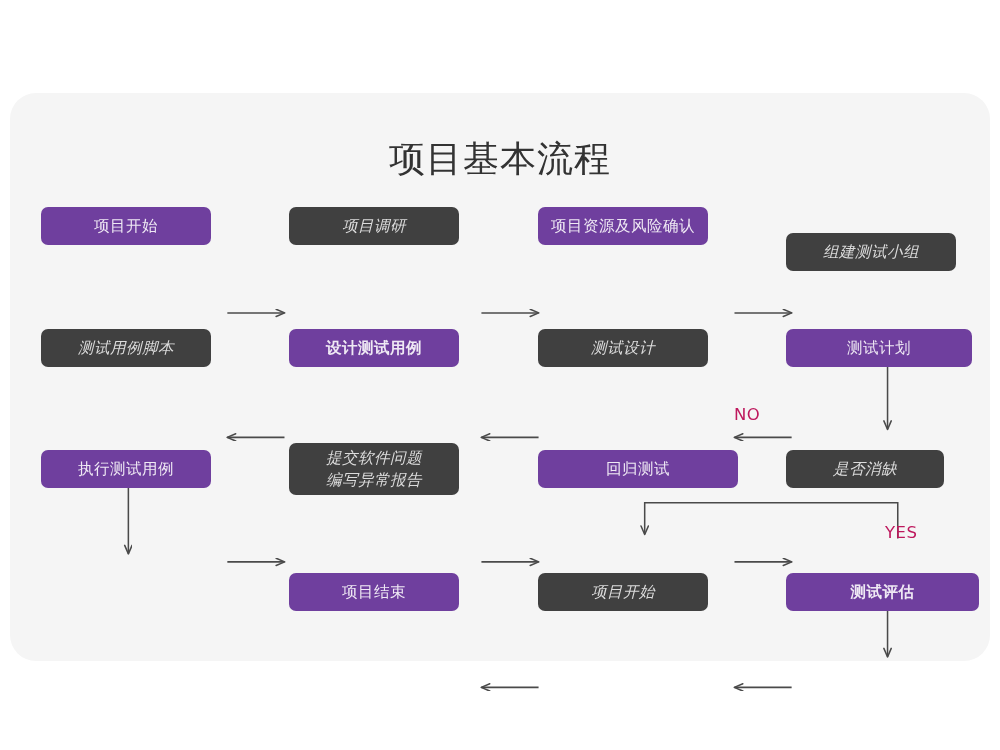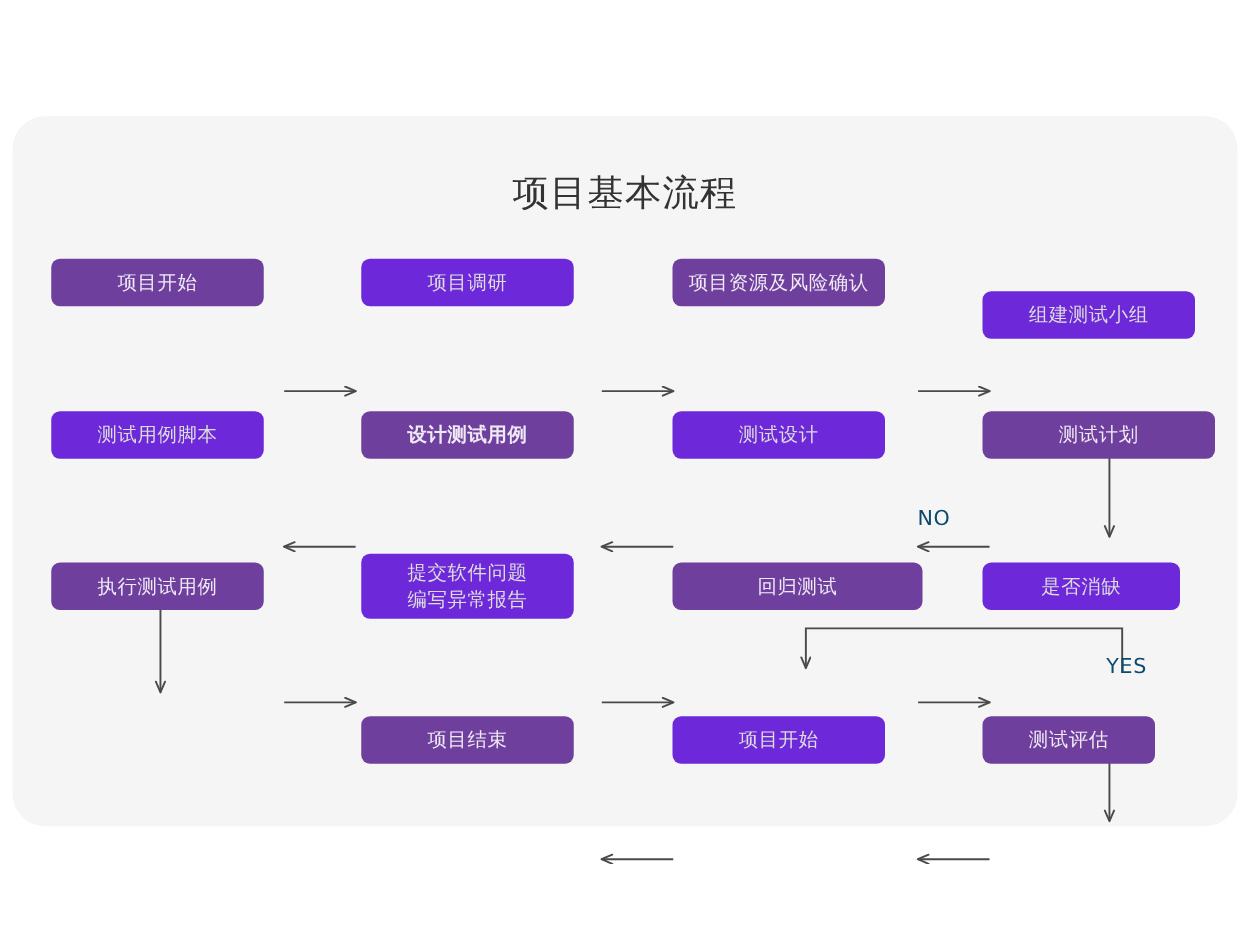--- a/index.html
+++ b/index.html
@@ -27,21 +27,21 @@
     height: 568px;
     background: #f5f5f5;
     border-radius: 26px;
   }
   #chart-title {
     position: absolute;
     left: 0;
     top: 42px;
     width: 980px;
     text-align: center;
-    font-size: 29px;
+    font-size: 36px;
     color: #333333;
     letter-spacing: 1px;
     font-weight: 400;
     font-family: "DejaVu Sans", "Liberation Sans", sans-serif;
   }
   #arrows {
     position: absolute;
     left: 0;
     top: 0;
     width: 1000px;
@@ -60,27 +60,28 @@
     line-height: 1.45;
     letter-spacing: 0.5px;
     white-space: pre-line;
     font-family: "DejaVu Sans", "Liberation Sans", sans-serif;
   }
   .node.purple {
     background: #6f3f9e;
     color: #efe9f4;
   }
   .node.gray {
-    background: #6d28d9;
+    background: #404040;
     color: #dcdcdc;
+    font-style: italic;
   }
   .edge-label {
     position: absolute;
     font-size: 16.5px;
-    color: #0c4a6e;
+    color: #be185d;
     font-family: "DejaVu Sans", "Liberation Sans", sans-serif;
     letter-spacing: 0.5px;
   }
 </style>
 </head>
 <body>
 
 <div id="page">
 
   <div id="card">
@@ -134,16 +135,16 @@
     <div class="node purple" style="left:776px; top:236px; width:186px; height:38px;">测试计划</div>
 
     <div class="node purple" style="left:31px;  top:357px; width:170px; height:38px;">执行测试用例</div>
     <div class="node gray" style="left:279px; top:350px; width:170px; height:52px;">提交软件问题
 编写异常报告</div>
     <div class="node purple" style="left:528px; top:357px; width:200px; height:38px;">回归测试</div>
     <div class="node gray" style="left:776px; top:357px; width:158px; height:38px;">是否消缺</div>
 
     <div class="node purple" style="left:279px; top:480px; width:170px; height:38px;">项目结束</div>
     <div class="node gray" style="left:528px; top:480px; width:170px; height:38px;">项目开始</div>
-    <div class="node purple" style="left:776px; top:480px; width:138px; height:38px;">测试评估</div>
+    <div class="node purple" style="left:776px; top:480px; width:193px; height:38px;font-weight:bold;">测试评估</div>
 
   </div>
 </div>
 
 </body></html>

